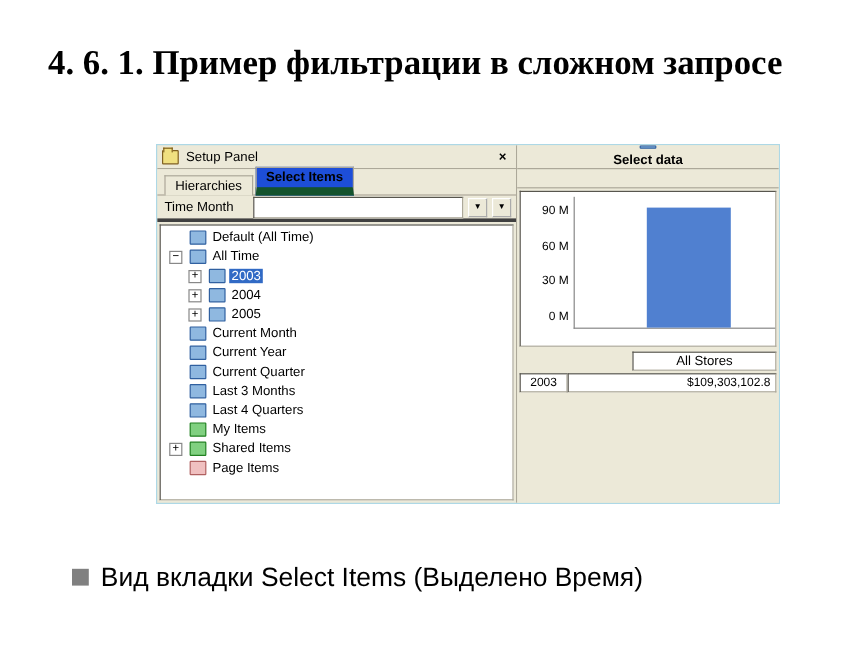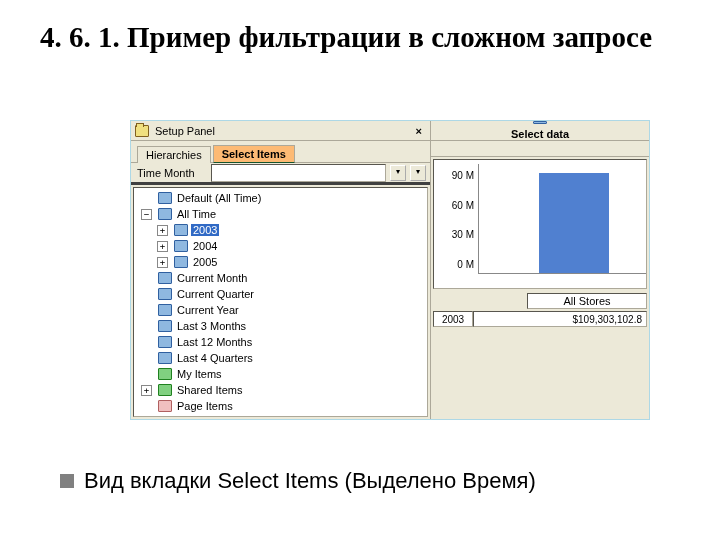--- a/index.html
+++ b/index.html
@@ -7,21 +7,21 @@
     margin: 0;
     width: 720px;
     height: 540px;
     background: #fff;
     font-family: Arial, "Helvetica Neue", sans-serif;
     position: relative;
   }
   .slide {
     width: 720px;
     height: 540px;
-    padding: 20px 40px;
+    padding: 36px 40px;
     position: relative;
   }
   .title {
     font-family: "Times New Roman", serif;
     font-size: 29px;
     font-weight: bold;
     line-height: 1.2;
     margin-bottom: 20px;
   }
   .app-screenshot {
@@ -98,22 +98,22 @@
   .tab {
     padding: 2px 8px;
     border: 1px solid #aca899;
     border-bottom: none;
     background: #ece9d8;
     margin-right: 2px;
     position: relative;
     bottom: -1px;
   }
   .tab.active {
-    background: #fdba74;
-    border-bottom: 1px solid #14532d;
+    background: #1d4ed8;
+    border-bottom: 7px solid #14532d;
     font-weight: bold;
   }
   .field-row {
     display: flex;
     align-items: center;
     height: 22px;
     border-bottom: 3px solid #404040;
   }
   .field-label {
     padding: 0 6px;
@@ -335,36 +335,31 @@
           <span class="tree-label">2005</span>
         </div>
         <div class="tree-row ind1">
           <span class="exp none"></span>
           <span class="icon neutral"></span>
           <span class="tree-label">Current Month</span>
         </div>
         <div class="tree-row ind1">
           <span class="exp none"></span>
           <span class="icon neutral"></span>
+          <span class="tree-label">Current Year</span>
+        </div>
+        <div class="tree-row ind1">
+          <span class="exp none"></span>
+          <span class="icon neutral"></span>
           <span class="tree-label">Current Quarter</span>
         </div>
         <div class="tree-row ind1">
           <span class="exp none"></span>
           <span class="icon neutral"></span>
-          <span class="tree-label">Current Year</span>
-        </div>
-        <div class="tree-row ind1">
-          <span class="exp none"></span>
-          <span class="icon neutral"></span>
           <span class="tree-label">Last 3 Months</span>
-        </div>
-        <div class="tree-row ind1">
-          <span class="exp none"></span>
-          <span class="icon neutral"></span>
-          <span class="tree-label">Last 12 Months</span>
         </div>
         <div class="tree-row ind1">
           <span class="exp none"></span>
           <span class="icon neutral"></span>
           <span class="tree-label">Last 4 Quarters</span>
         </div>
         <div class="tree-row ind1">
           <span class="exp none"></span>
           <span class="icon green"></span>
           <span class="tree-label">My Items</span>

